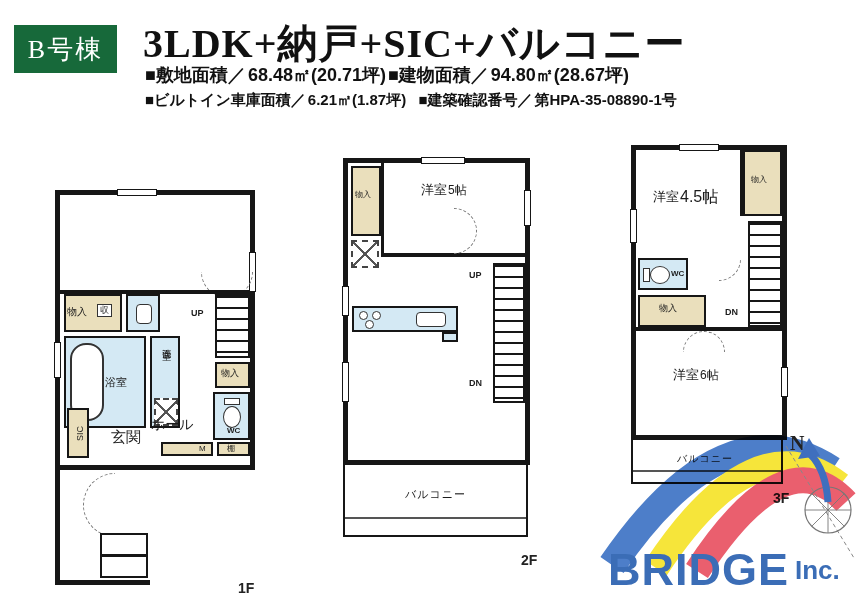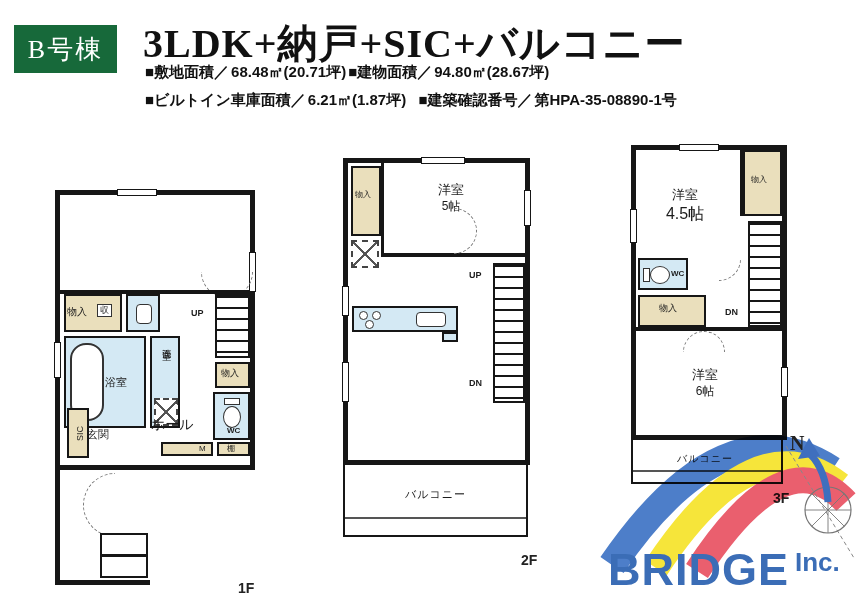--- a/index.html
+++ b/index.html
@@ -8,54 +8,54 @@
   .abs{position:absolute}
   .outline{position:absolute;border:5px solid #161616;box-sizing:border-box;background:#fff}
   .thin-outline{position:absolute;border:2.5px solid #161616;box-sizing:border-box;background:#fff}
   .wall{position:absolute;background:#161616}
   .beige{position:absolute;background:#eadfbc;border:2px solid #161616;box-sizing:border-box}
   .blue{position:absolute;background:#d4e9f4;border:2px solid #161616;box-sizing:border-box}
   .gray{position:absolute;background:#dadada}
   .stairsV{position:absolute;border:2px solid #161616;box-sizing:border-box;
            background:repeating-linear-gradient(to bottom,#161616 0 2px,#fff 2px 11px)}
   .lbl{position:absolute;color:#1c1c1c;text-align:center;line-height:1.2;white-space:nowrap}
-  .rlabel{display:flex;flex-direction:column;align-items:center;gap:1px}
+  .rlabel{display:flex;flex-direction:row;align-items:center;gap:1px}
   .win{position:absolute;background:#fff;border:1px solid #161616;box-sizing:border-box}
   .arcq{position:absolute;border:1.3px dashed #777;border-radius:50%;box-sizing:border-box}
   .xbox{position:absolute;border:2px dashed #444;box-sizing:border-box;background-color:#fff;
         background-image:linear-gradient(45deg,transparent 46%,#555 46% 54%,transparent 54%),
                          linear-gradient(135deg,transparent 46%,#555 46% 54%,transparent 54%)}
   .vtext{writing-mode:vertical-rl;text-orientation:upright;letter-spacing:1px}
   .tub{position:absolute;background:#fff;border:2px solid #333;border-radius:16px;box-sizing:border-box}
   .sink{position:absolute;background:#fff;border:1.5px solid #333;border-radius:4px;box-sizing:border-box}
   .burner{position:absolute;width:9px;height:9px;border:1.5px solid #333;border-radius:50%;background:#fff;box-sizing:border-box}
   .toilet-tank{position:absolute;background:#fff;border:1.5px solid #333;box-sizing:border-box}
   .toilet-bowl{position:absolute;background:#fff;border:1.5px solid #333;border-radius:50%;box-sizing:border-box}
   .header-title{position:absolute;left:143px;top:16px;font-family:"Liberation Serif",serif;
        font-weight:700;font-size:40px;letter-spacing:1px;color:#111}
   .unit-badge{position:absolute;left:14px;top:25px;width:103px;height:48px;background:#17693a;
        color:#fff;font-family:"Liberation Serif",serif;font-size:26px;display:flex;
        align-items:center;justify-content:center;letter-spacing:2px}
   .spec{position:absolute;left:145px;font-weight:700;color:#111}
   .spec span{margin-right:2px}
-  .logo-text{position:absolute;left:608px;top:549px;display:flex;align-items:flex-start;
+  .logo-text{position:absolute;left:608px;top:549px;display:flex;align-items:center;
        color:#3b6db6;z-index:40;font-family:"Liberation Sans",sans-serif}
   .logo-brand{font-size:45px;font-weight:800;letter-spacing:1px;line-height:0.95}
   .logo-suffix{font-size:26px;font-weight:800;margin-left:6px;line-height:1.05}
   .floor-tag{position:absolute;font-size:14px;font-weight:700;color:#222}
 </style>
 </head>
 <body>
 
 <div class="unit-badge">
   <span>B号棟</span>
 </div>
 <div class="header-title">3LDK+納戸+SIC+バルコニー</div>
 
-<div class="spec" style="top:63px;font-size:15px">
+<div class="spec" style="top:63px;font-size:18px">
   <span>■敷地面積／</span><span>68.48㎡(20.71坪)</span><span>■建物面積／</span><span>94.80㎡(28.67坪)</span>
 </div>
 <div class="spec" style="top:91px;font-size:15px">
   <span>■ビルトイン車庫面積／</span><span>6.21㎡(1.87坪)</span>
   <span style="margin-left:6px">■建築確認番号／</span><span>第HPA-35-08890-1号</span>
 </div>
 
 <div class="abs" style="left:55px;top:190px;width:210px;height:405px">
   <div class="outline" style="left:0;top:0;width:200px;height:280px"></div>
 
@@ -97,21 +97,21 @@
   <div class="lbl" style="left:172px;top:236px;font-size:8px;font-weight:700">WC</div>
 
   <div class="beige" style="left:106px;top:252px;width:52px;height:14px"></div>
   <div class="lbl" style="left:144px;top:254px;font-size:8px">M</div>
   <div class="beige" style="left:162px;top:252px;width:33px;height:14px"></div>
   <div class="lbl" style="left:172px;top:254px;font-size:8px">棚</div>
 
   <div class="beige" style="left:12px;top:218px;width:22px;height:50px">
     <div class="lbl" style="left:-4px;top:18px;font-size:9px;transform:rotate(-90deg);width:30px">SIC</div>
   </div>
-  <div class="lbl" style="left:32px;top:238px;font-size:11px">玄関</div>
+  <div class="lbl" style="left:56px;top:238px;font-size:15px">玄関</div>
   <div class="lbl" style="left:96px;top:226px;font-size:14px">ホール</div>
 
   <div class="wall" style="left:0;top:280px;width:5px;height:115px"></div>
   <div class="wall" style="left:0;top:390px;width:95px;height:5px"></div>
   <div class="arcq" style="left:28px;top:283px;width:64px;height:64px;clip-path:inset(0 50% 0 0)"></div>
   <div class="thin-outline" style="left:45px;top:343px;width:48px;height:23px"></div>
   <div class="thin-outline" style="left:45px;top:365px;width:48px;height:23px"></div>
   <div class="floor-tag" style="left:183px;top:390px">1F</div>
 </div>
 

